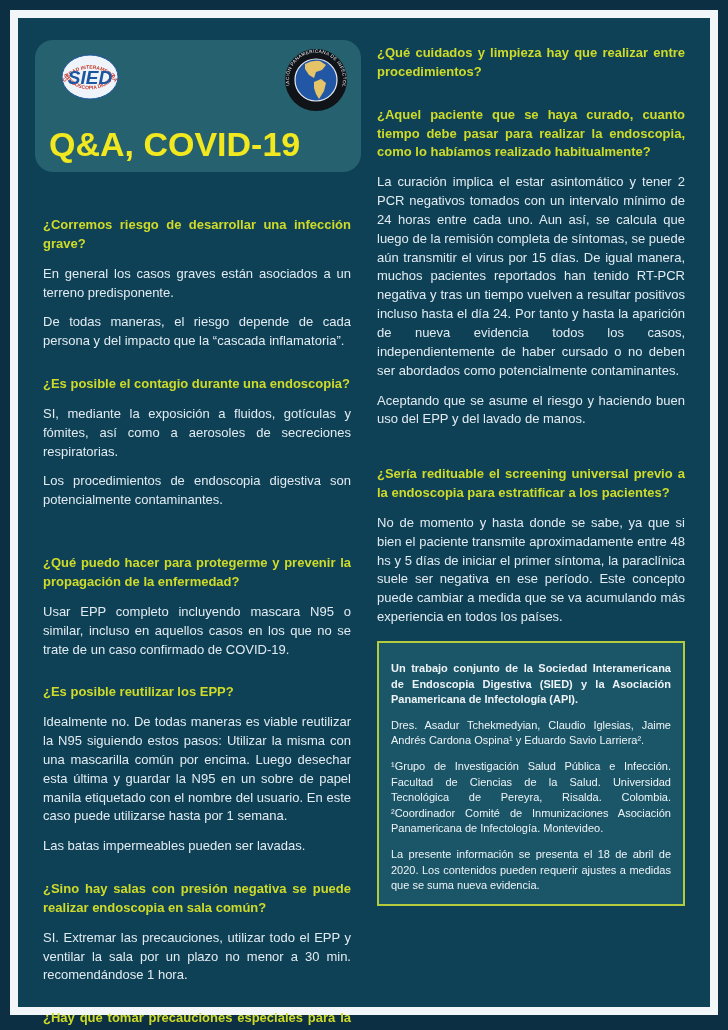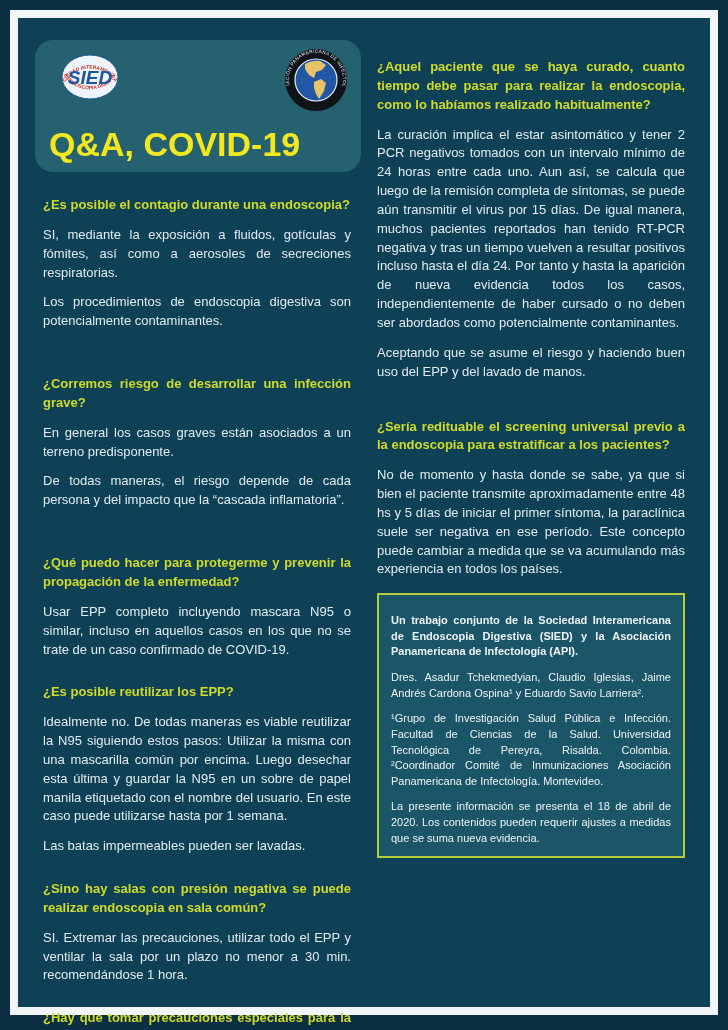--- a/index.html
+++ b/index.html
@@ -83,29 +83,29 @@
                 <textPath href="#apiArc" startOffset="50%" text-anchor="middle">ASOCIACIÓN PANAMERICANA DE INFECTOLOGÍA</textPath>
               </text>
               <path d="M 22,17 q 7,-4 15,-3 l 6,4 -4,5 -6,2 -2,6 -5,-3 -4,-6 z" fill="#e5c469"></path>
               <path d="M 31,35 l 7,-3 5,4 -2,8 -5,8 -3,-5 -2,-6 z" fill="#e5c469"></path>
             </svg>
           </span>
           <div class="page-title">Q&amp;A, COVID-19</div>
         </div>
 
         <section>
+          <h3 class="q sp-lg">¿Corremos riesgo de desarrollar una infección grave?</h3>
+          <p class="a">En general los casos graves están asociados a un terreno predisponente.</p>
+          <p class="a">De todas maneras, el riesgo depende de cada persona y del impacto que la “cascada inflamatoria”.</p>
+        </section>
+
+        <section>
           <h3 class="q">¿Es posible el contagio durante una endoscopia?</h3>
           <p class="a">SI, mediante la exposición a fluidos, gotículas y fómites, así como a aerosoles de secreciones respiratorias.</p>
           <p class="a">Los procedimientos de endoscopia digestiva son potencialmente contaminantes.</p>
-        </section>
-
-        <section>
-          <h3 class="q sp-lg">¿Corremos riesgo de desarrollar una infección grave?</h3>
-          <p class="a">En general los casos graves están asociados a un terreno predisponente.</p>
-          <p class="a">De todas maneras, el riesgo depende de cada persona y del impacto que la “cascada inflamatoria”.</p>
         </section>
 
         <section>
           <h3 class="q sp-lg">¿Qué puedo hacer para protegerme y prevenir la propagación de la enfermedad?</h3>
           <p class="a">Usar EPP completo incluyendo mascara N95 o similar, incluso en aquellos casos en los que no se trate de un caso confirmado de COVID-19.</p>
         </section>
 
         <section>
           <h3 class="q">¿Es posible reutilizar los EPP?</h3>
           <p class="a">Idealmente no. De todas maneras es viable reutilizar la N95 siguiendo estos pasos: Utilizar la misma con una mascarilla común por encima. Luego desechar esta última y guardar la N95 en un sobre de papel manila etiquetado con el nombre del usuario. En este caso puede utilizarse hasta por 1 semana.</p>
@@ -120,20 +120,21 @@
         <section>
           <h3 class="q">¿Hay que tomar precauciones especiales para la desinfección de los equipos?</h3>
 
         </section>
 
       </div>
 
       <div class="col">
 
         <section>
+          <h3 class="q mt-sm">¿Qué cuidados y limpieza hay que realizar entre procedimientos?</h3>
         </section>
 
         <section>
           <h3 class="q">¿Aquel paciente que se haya curado, cuanto tiempo debe pasar para realizar la endoscopia, como lo habíamos realizado habitualmente?</h3>
           <p class="a">La curación implica el estar asintomático y tener 2 PCR negativos tomados con un intervalo mínimo de 24 horas entre cada uno. Aun así, se calcula que luego de la remisión completa de síntomas, se puede aún transmitir el virus por 15 días. De igual manera, muchos pacientes reportados han tenido RT-PCR negativa y tras un tiempo vuelven a resultar positivos incluso hasta el día 24. Por tanto y hasta la aparición de nueva evidencia todos los casos, independientemente de haber cursado o no deben ser abordados como potencialmente contaminantes.</p>
         </section>
 
         <section>
           <p class="a">Aceptando que se asume el riesgo y haciendo buen uso del EPP y del lavado de manos.</p>
         </section>

